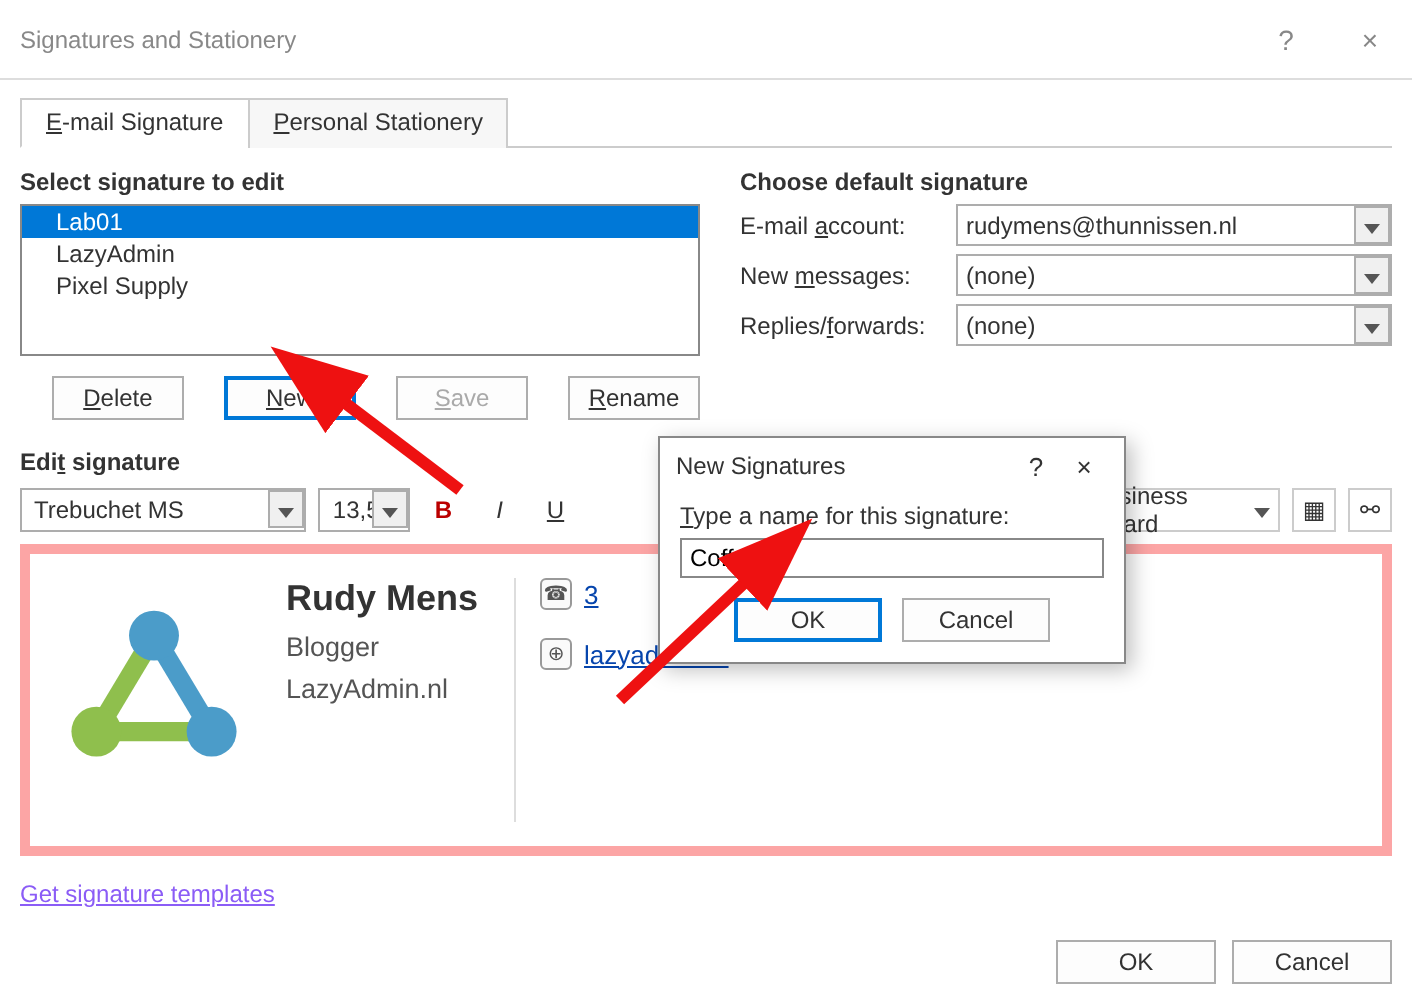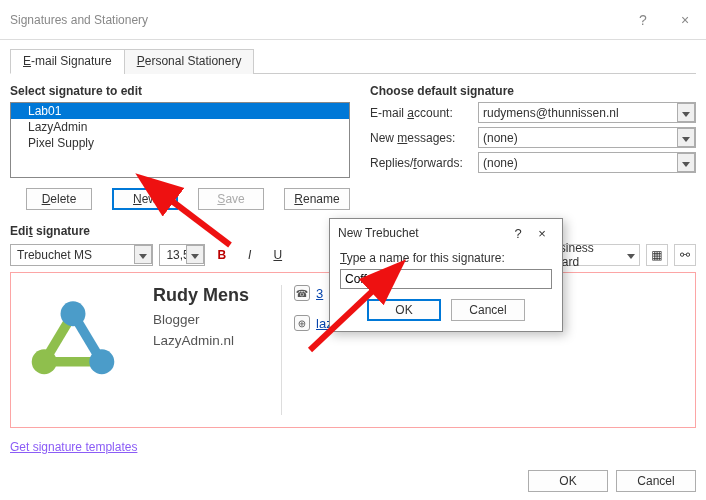--- a/index.html
+++ b/index.html
@@ -130,26 +130,26 @@
     min-width: 22px;
     display: flex;
     align-items: center;
     justify-content: center;
     padding: 0 4px;
   }
   .tbtn.noborder { border: none; }
   .tbtn .drop { margin-left: 2px; }
   .tbtn.bcard { width: auto; gap: 4px; }
   .editor {
-    border: 1px solid #fca5a5;
+    border: 5px solid #fca5a5;
     height: 156px;
     margin-top: 4px;
     padding: 12px 14px;
     display: flex;
-    gap: 32px;
+    gap: 18px;
     background: #fff;
   }
   .logo-svg { width: 96px; height: 96px; }
   .sig-col1 .name { font-family: "Trebuchet MS", sans-serif; font-weight: bold; font-size: 18px; color: #333; }
   .sig-col1 .role, .sig-col1 .site { font-family: "Trebuchet MS", sans-serif; font-size: 13.5px; color: #545454; margin-top: 6px; }
   .sig-col2 { padding-left: 12px; border-left: 1px solid #ddd; }
   .linkline { display: flex; align-items: center; gap: 6px; margin-bottom: 14px; }
   .linkline a { color: #0645ad; text-decoration: underline; font-size: 13px; }
   .mini-icon { width: 16px; height: 16px; border: 1px solid #999; border-radius: 3px; display: flex; align-items: center; justify-content: center; font-size: 10px; color: #555; background: #fafafa; }
   .bottomlink { color: #8b5cf6; margin-top: 12px; display: inline-block; }
@@ -335,21 +335,21 @@
   </div>
 </div>
 
 <div class="dialog-buttons">
   <div class="btn">OK</div>
   <div class="btn">Cancel</div>
 </div>
 
 <div class="modal">
   <div class="mtitle">
-    <span>New Trebuchet</span>
+    <span>New Signatures</span>
     <span class="spacer"></span>
     <span class="help">?</span>
     <span class="close">×</span>
   </div>
   <div class="mbody">
     <div class="mlabel"><span class="underline">T</span>ype a name for this signature:</div>
     <input type="text" value="Coffee" style="">
     <div class="mbtns">
       <div class="btn focus">OK</div>
       <div class="btn">Cancel</div>

